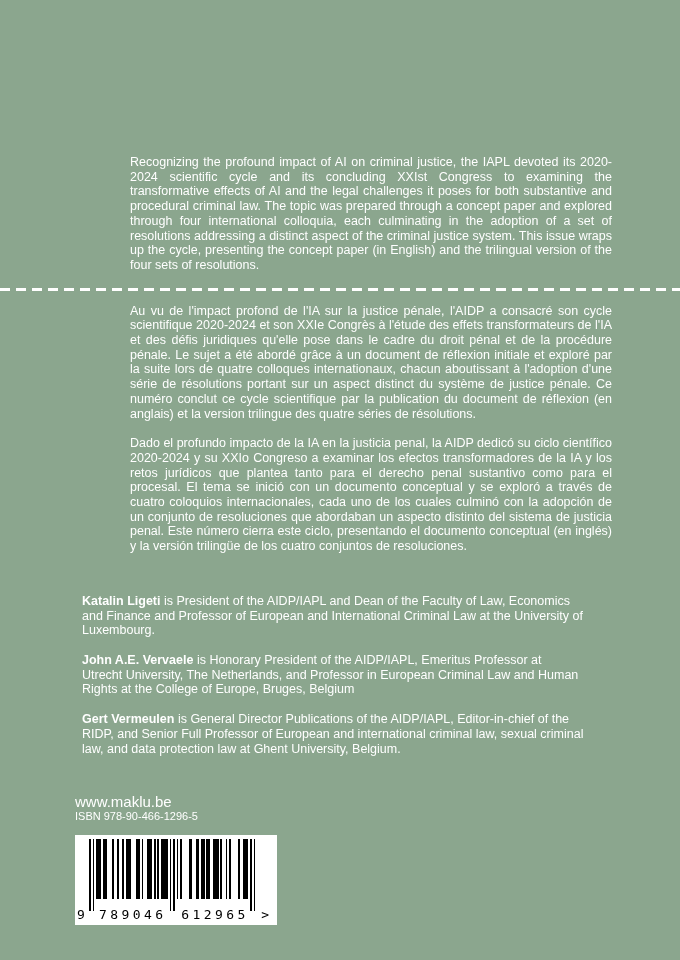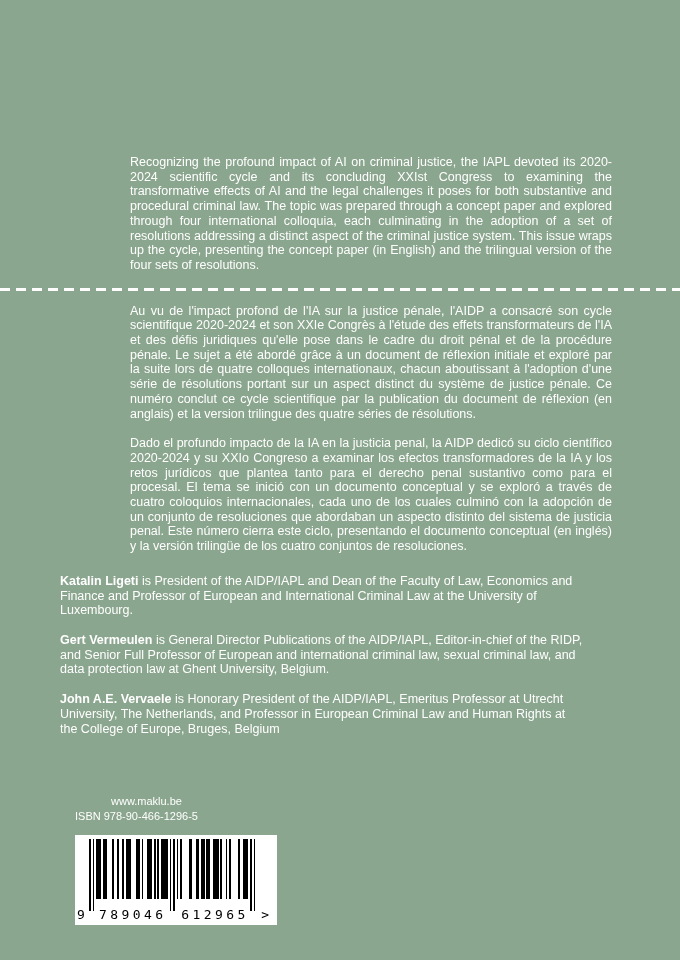--- a/index.html
+++ b/index.html
@@ -17,46 +17,46 @@
     font-size:12.5px;
     line-height:14.7px;
     text-align:justify;
     margin-bottom:15px;
   }
   .divider {
     height:3px;
     margin:10px 0 13px;
     background:repeating-linear-gradient(90deg,#ffffff 0 10px, rgba(0,0,0,0) 10px 16px);
   }
-  .bios { margin-top:20px; padding-left:60px; padding-right:95px; }
+  .bios { margin-top:40px; padding-left:82px; padding-right:95px; }
   .bio { font-size:12.5px; line-height:14.7px; margin-bottom:15px; }
   .bio strong { font-weight:bold; }
   .footer { position:absolute; left:75px; top:795px; }
-  .site { font-size:11px; line-height:13px; margin-bottom:2px;margin-left:36px; }
+  .site { font-size:15px; line-height:13px; margin-bottom:2px; }
   .isbn { font-size:11px; line-height:13px; margin-bottom:12px; }
   .barcode-box { width:202px; height:90px; background:#ffffff; }
   .barcode-box svg { display:block; }
 </style>
 </head>
 <body>
 
 <div class="cover">
 
   <p class="text-block">Recognizing the profound impact of AI on criminal justice, the IAPL devoted its 2020-2024 scientific cycle and its concluding XXIst Congress to examining the transformative effects of AI and the legal challenges it poses for both substantive and procedural criminal law. The topic was prepared through a concept paper and explored through four international colloquia, each culminating in the adoption of a set of resolutions addressing a distinct aspect of the criminal justice system. This issue wraps up the cycle, presenting the concept paper (in English) and the trilingual version of the four sets of resolutions.</p>
 
   <div class="divider"></div>
 
   <p class="text-block">Au vu de l'impact profond de l'IA sur la justice pénale, l'AIDP a consacré son cycle scientifique 2020-2024 et son XXIe Congrès à l'étude des effets transformateurs de l'IA et des défis juridiques qu'elle pose dans le cadre du droit pénal et de la procédure pénale. Le sujet a été abordé grâce à un document de réflexion initiale et exploré par la suite lors de quatre colloques internationaux, chacun aboutissant à l'adoption d'une série de résolutions portant sur un aspect distinct du système de justice pénale. Ce numéro conclut ce cycle scientifique par la publication du document de réflexion (en anglais) et la version trilingue des quatre séries de résolutions.</p>
 
   <p class="text-block">Dado el profundo impacto de la IA en la justicia penal, la AIDP dedicó su ciclo científico 2020-2024 y su XXIo Congreso a examinar los efectos transformadores de la IA y los retos jurídicos que plantea tanto para el derecho penal sustantivo como para el procesal. El tema se inició con un documento conceptual y se exploró a través de cuatro coloquios internacionales, cada uno de los cuales culminó con la adopción de un conjunto de resoluciones que abordaban un aspecto distinto del sistema de justicia penal. Este número cierra este ciclo, presentando el documento conceptual (en inglés) y la versión trilingüe de los cuatro conjuntos de resoluciones.</p>
 
   <div class="bios">
     <p class="bio"><strong>Katalin Ligeti</strong><span> is President of the AIDP/IAPL and Dean of the Faculty of Law, Economics and Finance and Professor of European and International Criminal Law at the University of Luxembourg.</span></p>
+    <p class="bio"><strong>John A.E. Vervaele</strong><span> is Honorary President of the AIDP/IAPL, Emeritus Professor at Utrecht University, The Netherlands, and Professor in European Criminal Law and Human Rights at the College of Europe, Bruges, Belgium</span></p>
     <p class="bio"><strong>Gert Vermeulen</strong><span> is General Director Publications of the AIDP/IAPL, Editor-in-chief of the RIDP, and Senior Full Professor of European and international criminal law, sexual criminal law, and data protection law at Ghent University, Belgium.</span></p>
-    <p class="bio"><strong>John A.E. Vervaele</strong><span> is Honorary President of the AIDP/IAPL, Emeritus Professor at Utrecht University, The Netherlands, and Professor in European Criminal Law and Human Rights at the College of Europe, Bruges, Belgium</span></p>
   </div>
 
   <div class="footer">
     <div class="site">www.maklu.be</div>
     <div class="isbn">ISBN 978-90-466-1296-5</div>
     <div class="barcode-box">
       <svg width="202" height="90" viewBox="0 0 202 90" shape-rendering="crispEdges">
           <rect x="14.00" y="4" width="1.75" height="72" fill="#000000"></rect>
           <rect x="17.50" y="4" width="1.75" height="72" fill="#000000"></rect>
           <rect x="21.00" y="4" width="5.25" height="60" fill="#000000"></rect>

